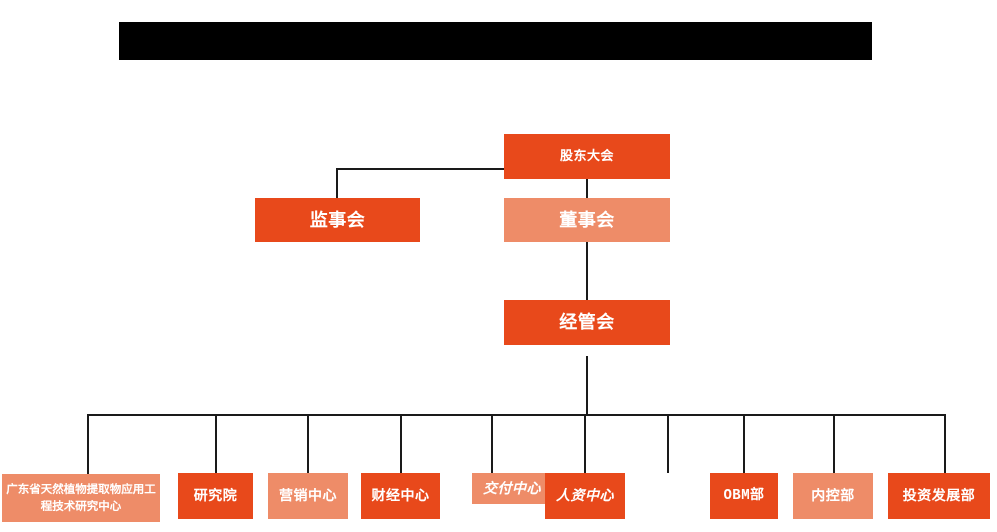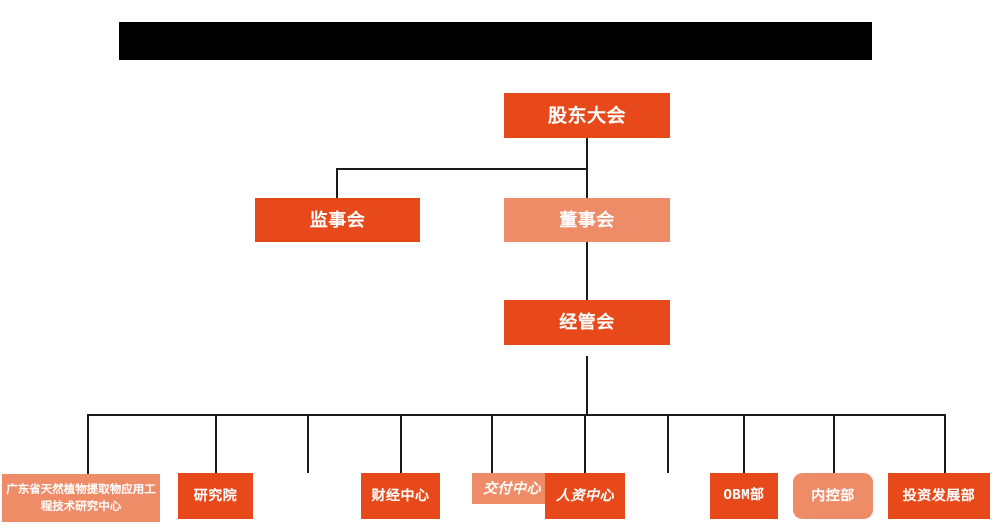--- a/index.html
+++ b/index.html
@@ -50,21 +50,21 @@
     color: #ffffff;
     font-weight: bold;
     line-height: 1.25;
     letter-spacing: 0.5px;
     padding: 2px 4px;
     user-select: none;
   }
   .node.dark  { background: #E8491B; }
   .node.light { background: #EE8C68; }
 
-  .node.lvl-top    { font-size: 19px; }
+  .node.lvl-top    { font-size: 13px; margin-top: 41px; }
   .node.lvl-mid    { font-size: 18px; }
   .node.lvl-leaf   { font-size: 14px; }
   .node.lvl-leaf.small-text { font-size: 11.5px; letter-spacing: 0; line-height: 1.45; }
 </style>
 </head>
 <body>
 
 <div id="chart-canvas">
 
   <div class="redaction-bar"></div>
@@ -98,27 +98,28 @@
   <div class="node dark lvl-mid" style="left:255px; top:198px; width:165px; height:44px;">监事会</div>
 
   <div class="node light lvl-mid" style="left:504px; top:198px; width:166px; height:44px;">董事会</div>
 
   <div class="node dark lvl-mid" style="left:504px; top:300px; width:166px; height:45px;">经管会</div>
 
   <div class="node light lvl-leaf small-text" style="left:2px; top:474px; width:158px; height:48px;">广东省天然植物提取物应用工程技术研究中心</div>
 
   <div class="node dark lvl-leaf" style="left:178px; top:473px; width:75px; height:46px;">研究院</div>
 
+  <div class="node light lvl-leaf" style="left:268px; top:473px; width:80px; height:46px;">营销中心</div>
 
   <div class="node dark lvl-leaf" style="left:361px; top:473px; width:79px; height:46px;">财经中心</div>
 
   <div class="node light lvl-leaf" style="left:472px; top:473px; width:80px; height:31px;font-style:italic;">交付中心</div>
 
   <div class="node dark lvl-leaf" style="left:545px; top:473px; width:80px; height:46px;font-style:italic;">人资中心</div>
 
 
   <div class="node dark lvl-leaf" style="left:710px; top:473px; width:68px; height:46px;font-family:Liberation Mono, monospace;">OBM部</div>
 
-  <div class="node light lvl-leaf" style="left:793px; top:473px; width:80px; height:46px;border-radius:9px;">内控部</div>
+  <div class="node light lvl-leaf" style="left:793px; top:473px; width:80px; height:46px;">内控部</div>
 
   <div class="node dark lvl-leaf" style="left:888px; top:473px; width:102px; height:46px;">投资发展部</div>
 
 </div>
 
 </body></html>

